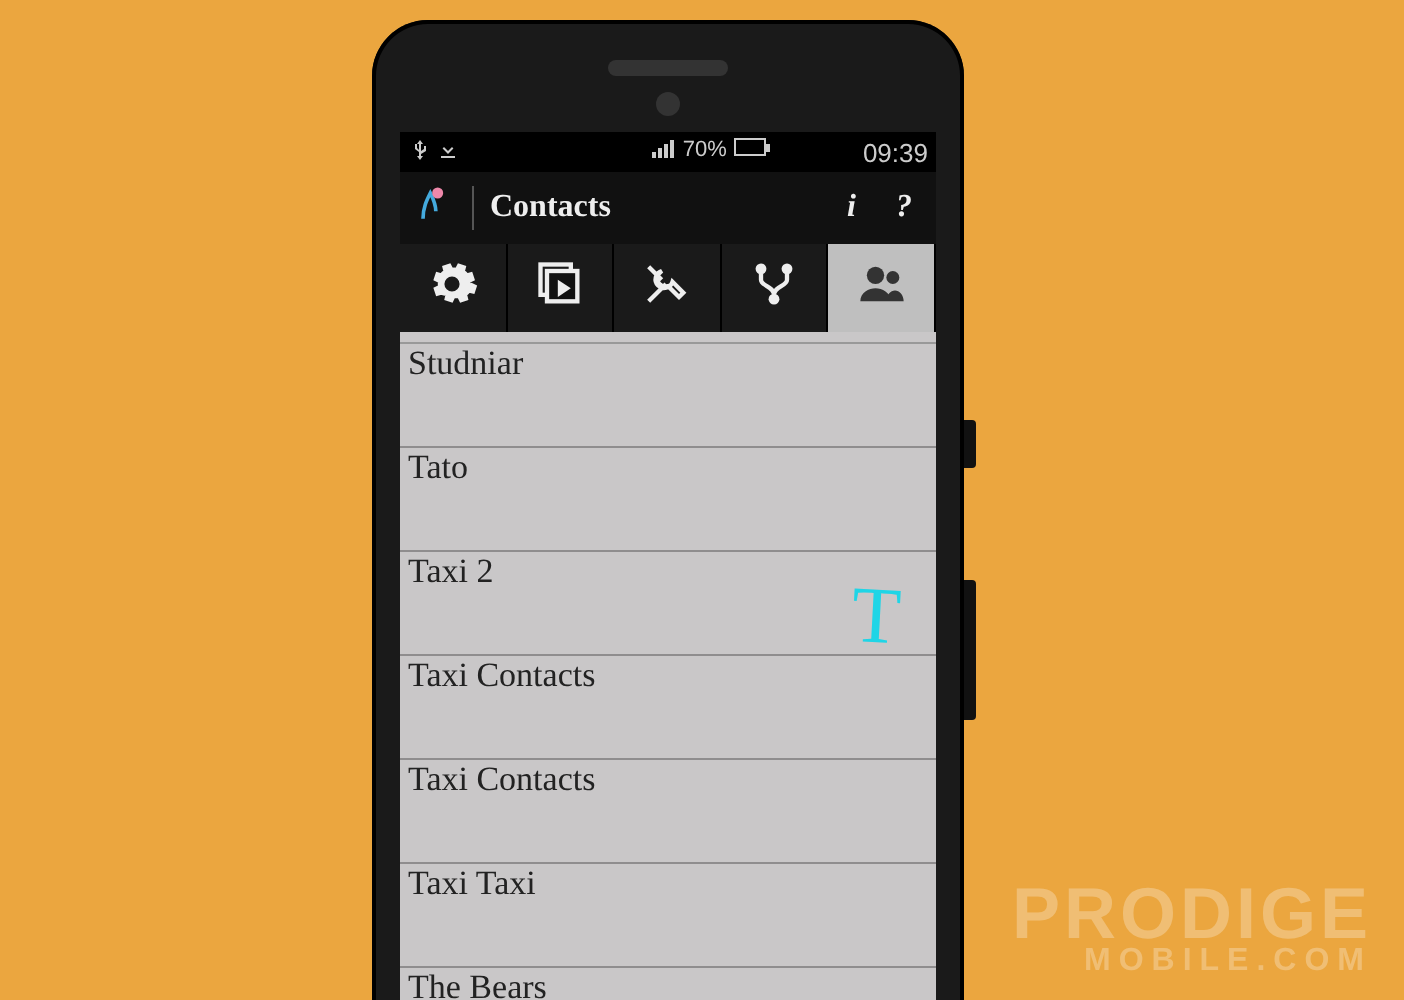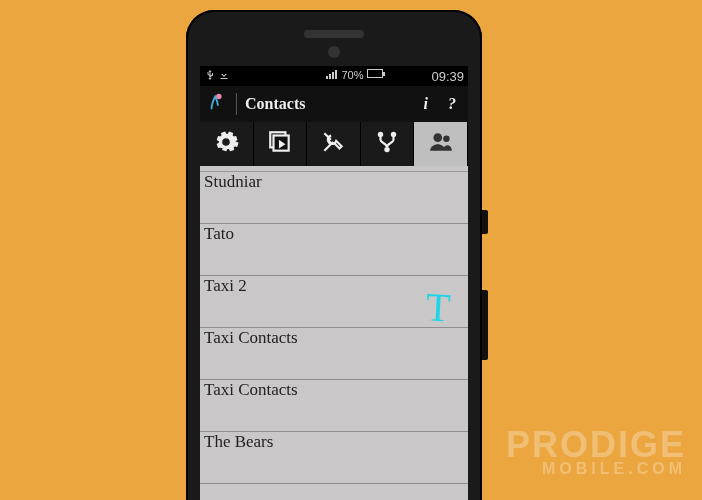--- a/index.html
+++ b/index.html
@@ -127,21 +127,21 @@
     right: 18px;
     top: 118px;
     font-family: "Segoe Script","Comic Sans MS",cursive;
     font-size: 40px;
     color: #1fd5e6;
     pointer-events:none;
     transform: rotate(3deg);
   }
   .watermark {
     position:absolute;
-    right: 16px; bottom: 24px;
+    right: 16px; bottom: 12px;
     color: rgba(255,255,255,0.28);
     font-family: Arial Black, Arial, sans-serif;
     font-weight: 900;
     letter-spacing: 2px;
     text-align: right;
     line-height: 0.9;
   }
   .watermark .l1 { font-size: 36px; }
   .watermark .l2 { font-size: 16px; letter-spacing: 4px; }
   .gesture-icon {
@@ -256,20 +256,23 @@
       <div class="row">
           <span>Taxi 2</span>
         </div>
       <div class="row">
           <span>Taxi Contacts</span>
         </div>
       <div class="row">
           <span>Taxi Contacts</span>
         </div>
       <div class="row">
+          <span>Taxi Taxi</span>
+        </div>
+      <div class="row">
           <span>The Bears</span>
         </div>
 
       <div class="gesture-letter">T</div>
 
     </div>
 
   </div>
 </div>
 

